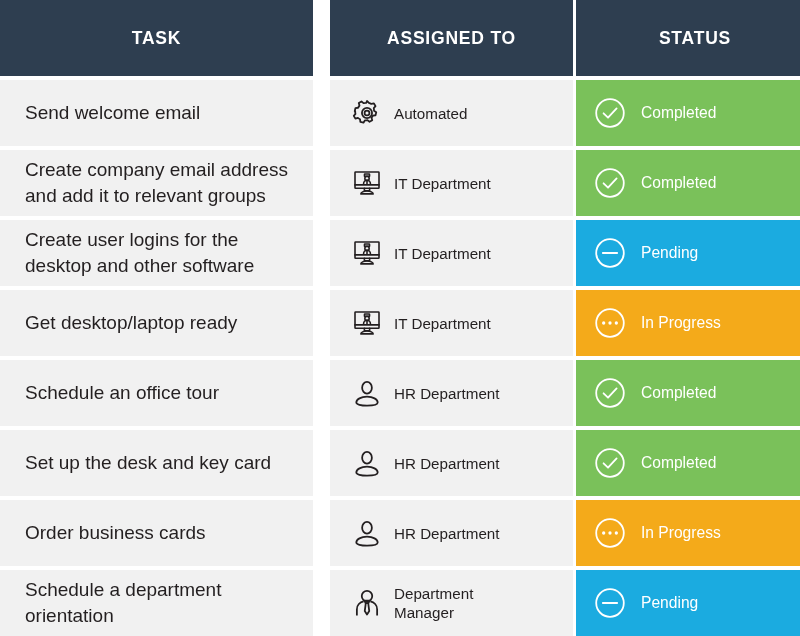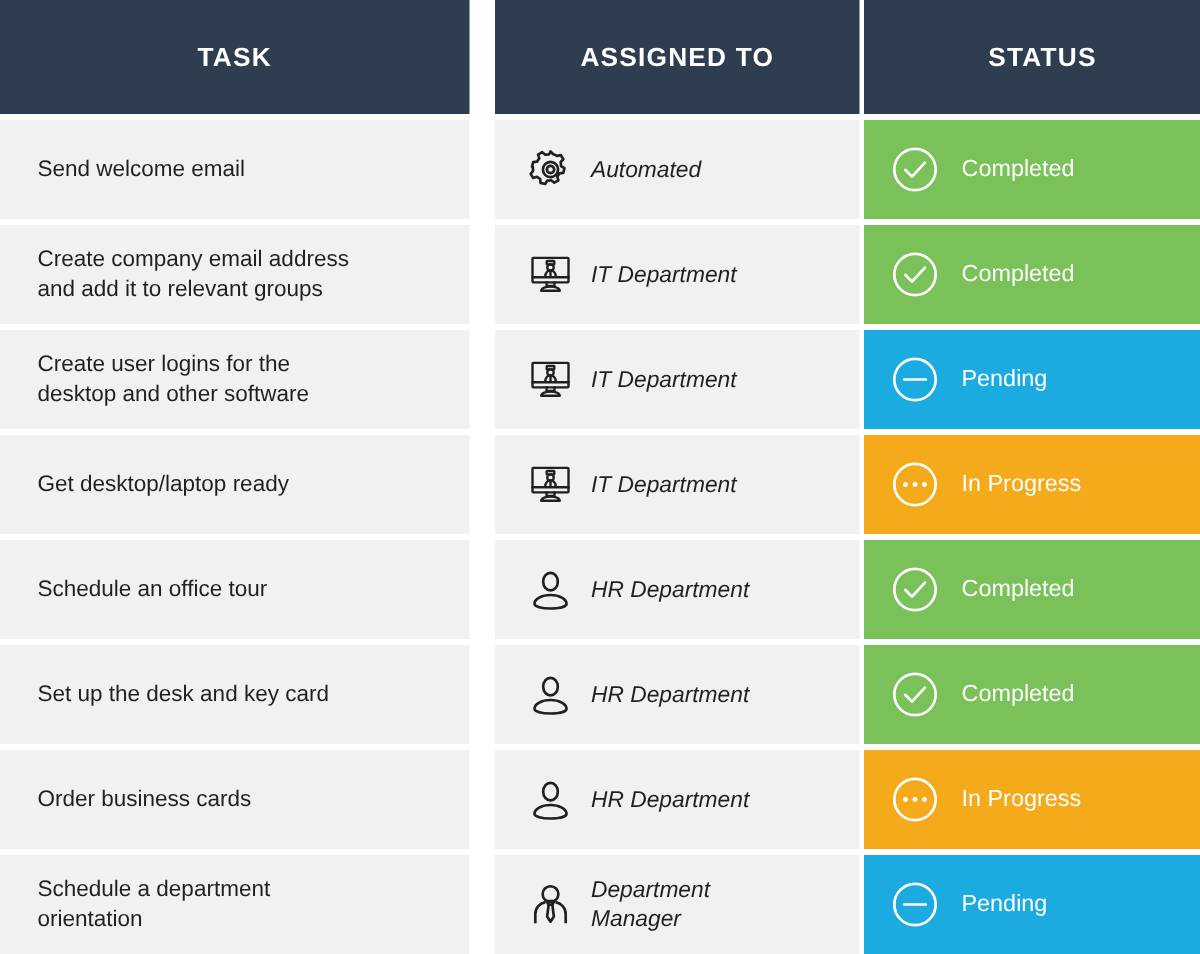--- a/index.html
+++ b/index.html
@@ -70,21 +70,21 @@
 
   .cell-task {
     background: #F1F1F1;
     height: 100%;
     display: flex;
     align-items: center;
     padding-left: 25px;
     padding-right: 12px;
     box-sizing: border-box;
     color: #231F20;
-    font-size: 15px;
+    font-size: 19px;
     line-height: 1.35;
   }
   .cell-task span { display: block; }
 
   .cell-assigned {
     background: #F1F1F1;
     height: 100%;
     display: flex;
     align-items: center;
     padding-left: 14px;
@@ -94,21 +94,21 @@
     line-height: 1.25;
   }
 
   .assigned-icon {
     width: 46px;
     flex: 0 0 46px;
     display: flex;
     align-items: center;
     justify-content: center;
   }
-  .assigned-label { padding-left: 4px; font-style: italic; }
+  .assigned-label { padding-left: 4px; }
 
   .cell-status {
     height: 100%;
     display: flex;
     align-items: center;
     padding-left: 17px;
     box-sizing: border-box;
     color: #ffffff;
     font-size: 15.6px;
   }

